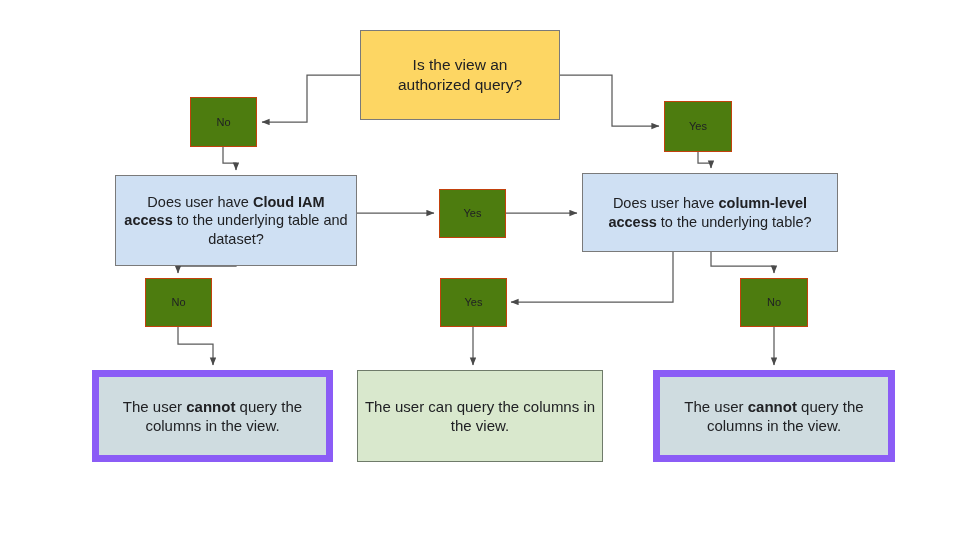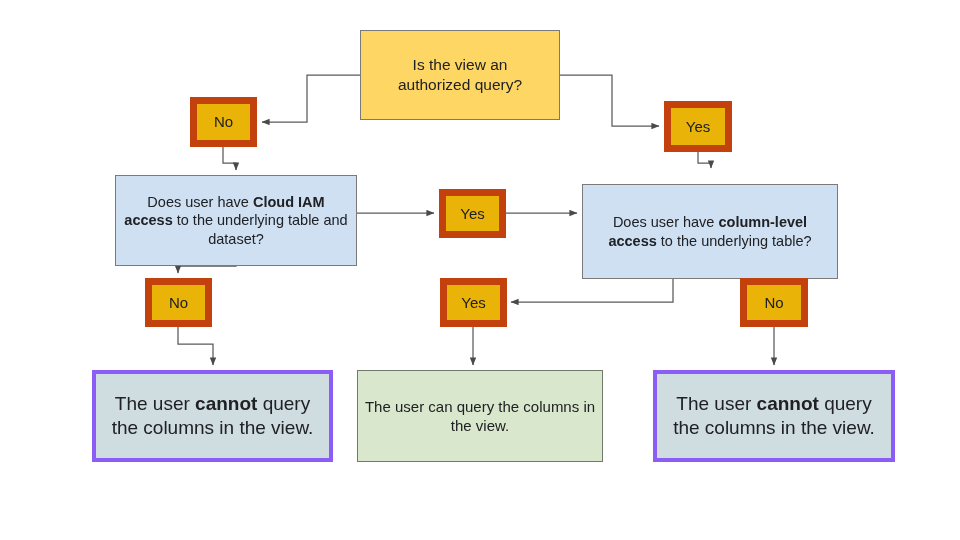--- a/index.html
+++ b/index.html
@@ -6,22 +6,22 @@
   body{width:960px;height:540px;overflow:hidden;
        font-family:"Liberation Sans","DejaVu Sans",sans-serif;}
   #canvas{position:relative;width:960px;height:540px;background:#fff;}
   svg.wires{position:absolute;left:0;top:0;width:960px;height:540px;overflow:visible;}
   .node{position:absolute;box-sizing:border-box;display:flex;align-items:center;
         justify-content:center;text-align:center;color:#202124;line-height:1.28;}
   .node .txt{display:block;padding:0 6px;}
   
   .n-start{background:#FDD663;border:1px solid #7a7a7a;font-size:15.5px;}
   .n-q{background:#CFE0F3;border:1px solid #7a7a7a;font-size:14.5px;}
-  .n-lbl{background:#eab308;border:7px solid #c2410c;font-size:15px;}
-  .n-res-gray{background:#CFDCE0;border:4px solid #8b5cf6;font-size:19px;}
+  .n-lbl{background:#4d7c0f;border:1px solid #c2410c;font-size:11px;}
+  .n-res-gray{background:#CFDCE0;border:7px solid #8b5cf6;font-size:15px;}
   .n-res-green{background:#D9E8CD;border:1px solid #6f7b6a;font-size:15px;}
   b{font-weight:bold;}
 </style>
 </head>
 <body>
 
 <div id="canvas">
 
   <svg class="wires" viewBox="0 0 960 540" xmlns="http://www.w3.org/2000/svg">
     <defs>
@@ -70,21 +70,21 @@
   </div>
 
   <div class="node n-q" style="left:115px;top:175px;width:242px;height:91px;">
     <span class="txt"><span>Does user have </span><b>Cloud IAM access</b><span> to the underlying table and dataset?</span></span>
   </div>
 
   <div class="node n-lbl" style="left:439px;top:189px;width:67px;height:49px;">
     <span class="txt">Yes</span>
   </div>
 
-  <div class="node n-q" style="left:582px;top:173px;width:256px;height:95px;margin-top:11px;">
+  <div class="node n-q" style="left:582px;top:173px;width:256px;height:79px;">
     <span class="txt"><span>Does user have </span><b>column-level access</b><span> to the underlying table?</span></span>
   </div>
 
   <div class="node n-lbl" style="left:145px;top:278px;width:67px;height:49px;">
     <span class="txt">No</span>
   </div>
 
   <div class="node n-lbl" style="left:440px;top:278px;width:67px;height:49px;">
     <span class="txt">Yes</span>
   </div>

